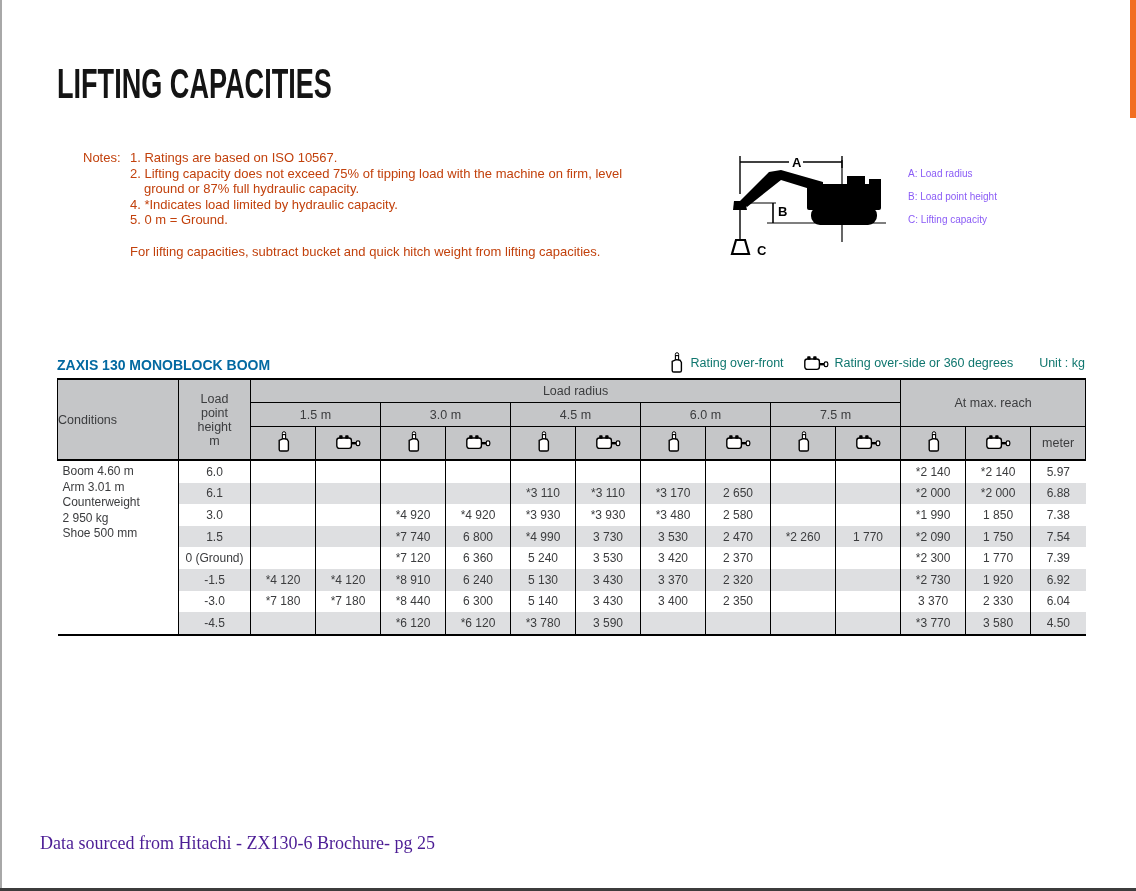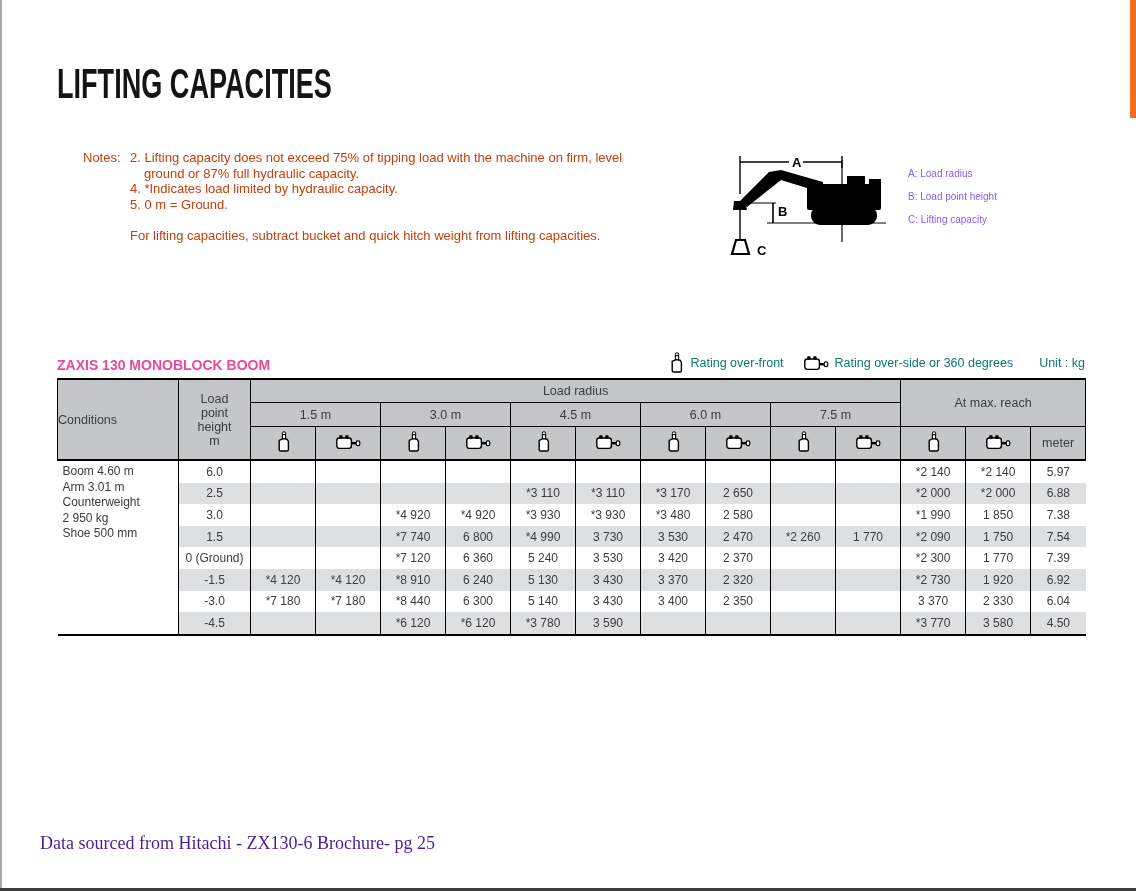--- a/index.html
+++ b/index.html
@@ -16,21 +16,21 @@
   .notes-label{width:40px;margin-right:7px;}
   .notes-items{width:500px;}
   .note-item{padding-left:14px;text-indent:-14px;}
   .notes-footnote{margin-top:16px;}
 
   .diagram{position:absolute;left:723px;top:146px;}
   .diagram-legend{position:absolute;left:908px;top:162px;font-size:10px;line-height:23px;color:#8b5cf6;}
 
   .table-block{position:absolute;left:57px;top:357px;width:1028px;}
   .table-head-line{display:flex;align-items:flex-end;margin-bottom:5px;height:16px;}
-  .table-title{font-size:14px;font-weight:bold;color:#ec4899;flex:1 1 auto;}
+  .table-title{font-size:14px;font-weight:bold;color:#0369a1;flex:1 1 auto;}
   .legend{display:flex;align-items:center;font-size:12.5px;color:#0f766e;white-space:nowrap;}
   .legend .icon{margin-right:6px;display:inline-flex;}
   .legend-gap{width:20px;}
   .unit-gap{width:26px;}
 
   table.cap{border-collapse:collapse;table-layout:fixed;width:1028px;
             border-top:2px solid #000;border-bottom:2px solid #000;font-size:12px;}
   table.cap thead th{border:1px solid #000;background:var(--hdrgray,#C5C6C8);
                      font-weight:normal;color:#3b3c3e;font-size:12.5px;padding:0;}
   table.cap thead{border-bottom:2px solid #000;}
@@ -53,20 +53,21 @@
 <div class="page">
   <div class="left-edge"></div>
   <div class="bottom-edge"></div>
   <div class="accent-tab"></div>
 
   <h1 class="page-title">LIFTING CAPACITIES</h1>
 
   <div class="notes">
     <div class="notes-label">Notes:</div>
     <div class="notes-items">
+      <div class="note-item">1. Ratings are based on ISO 10567.</div>
       <div class="note-item">2. Lifting capacity does not exceed 75% of tipping load with the machine on firm, level ground or 87% full hydraulic capacity.</div>
       <div class="note-item">4. *Indicates load limited by hydraulic capacity.</div>
       <div class="note-item">5. 0 m = Ground.</div>
       <div class="notes-footnote">For lifting capacities, subtract bucket and quick hitch weight from lifting capacities.</div>
     </div>
   </div>
 
   <div class="diagram">
     <svg width="175" height="112" viewBox="0 0 175 112">
 
@@ -258,21 +259,21 @@
             <td></td>
             <td></td>
             <td></td>
             <td></td>
             <td></td>
             <td>*2 140</td>
             <td>*2 140</td>
             <td>5.97</td>
           </tr>
           <tr class="striped">
-            <td>2.5</td>
+            <td>6.1</td>
             <td></td>
             <td></td>
             <td></td>
             <td></td>
             <td>*3 110</td>
             <td>*3 110</td>
             <td>*3 170</td>
             <td>2 650</td>
             <td></td>
             <td></td>

